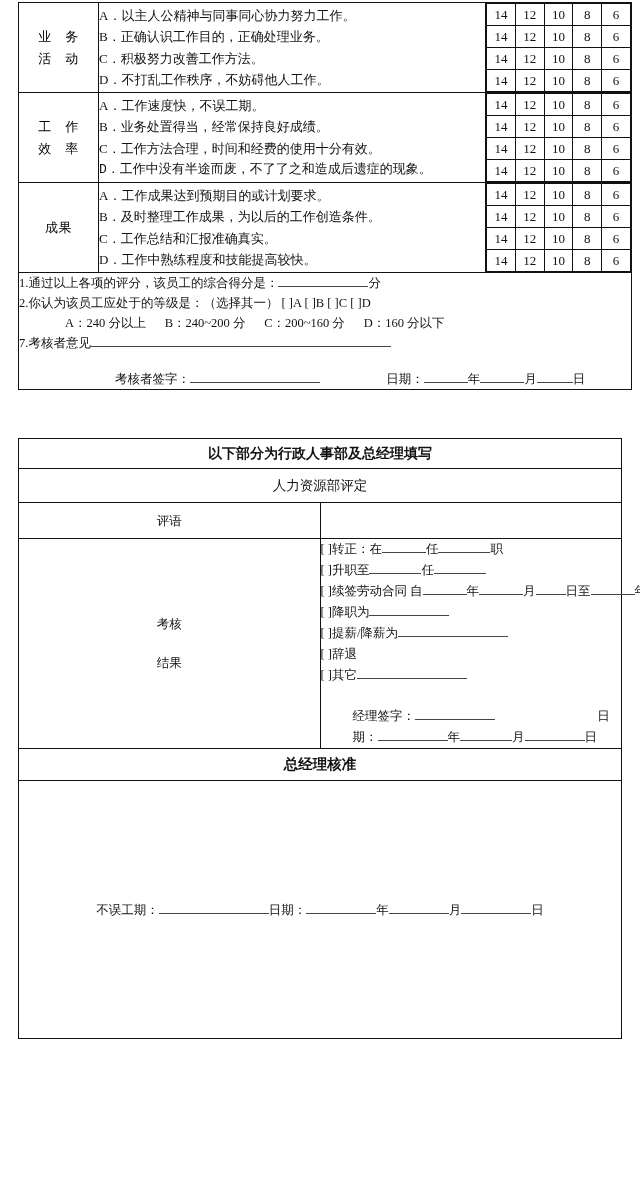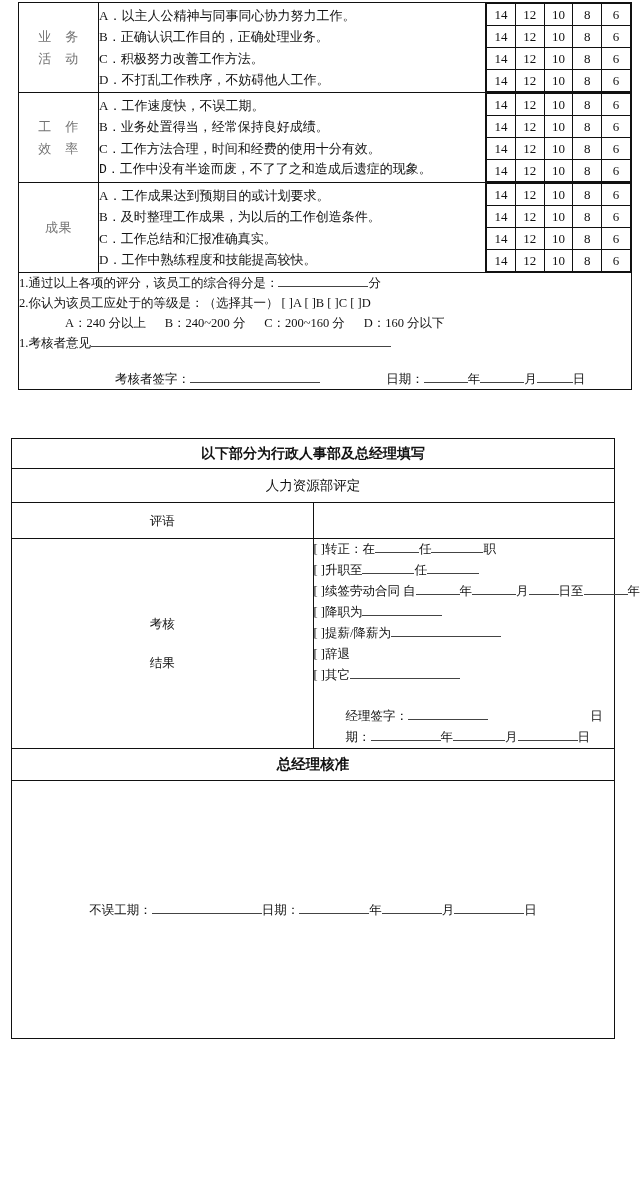--- a/index.html
+++ b/index.html
@@ -33,21 +33,21 @@
     left: 18px; top: 2px; width: 604px;
   }
   #table-criteria td { border: 1px solid #111; }
 
   .cat-cell {
     width: 80px;
     text-align: center;
     font-size: 13px;
     line-height: 22px;
     letter-spacing: 0.5px;
-    color: #737373;
+    color: #000000;
   }
   .cat-cell .cat-line { display: block; white-space: nowrap; }
 
   .items-cell {
     width: 387px;
     padding: 2px 0 2px 4px;
     vertical-align: top;
   }
   .item-line {
     font-size: 13px;
@@ -106,21 +106,21 @@
     line-height: 20px;
     white-space: nowrap;
     margin-top: 16px;
     padding-left: 96px;
     color: #111;
   }
   .sign-gap { display: inline-block; width: 60px; }
 
   
   #table-hr {
-    left: 11px; top: 438px; width: 604px;
+    left: 18px; top: 438px; width: 604px;
   }
   #table-hr td { border: 1px solid #111; }
 
   .hdr-cell {
     text-align: center;
     font-size: 14px;
     font-weight: bold;
     height: 30px;
     color: #111;
   }
@@ -331,21 +331,21 @@
         <div class="sum-line">
           <span>2.你认为该员工应处于的等级是：（选择其一）</span>&nbsp;<span>[ ]A [ ]B [ ]C [ ]D</span>
         </div>
         <div class="sum-line indent">
           <span>A：240 分以上</span>&nbsp;&nbsp;&nbsp;&nbsp;&nbsp;
           <span>B：240~200 分</span>&nbsp;&nbsp;&nbsp;&nbsp;&nbsp;
           <span>C：200~160 分</span>&nbsp;&nbsp;&nbsp;&nbsp;&nbsp;
           <span>D：160 分以下</span>
         </div>
         <div class="sum-line">
-          <span>1.考核者意见</span><span class="blank b-300"></span>
+          <span>7.考核者意见</span><span class="blank b-300"></span>
         </div>
         <div class="sign-row">
           <span>考核者签字：</span><span class="blank b-130"></span>
           <span class="sign-gap"></span>
           <span>日期：</span><span class="blank b-44"></span><span>年</span><span class="blank b-44"></span><span>月</span><span class="blank b-36"></span><span>日</span>
         </div>
       </td>
     </tr>
 
   </tbody>

